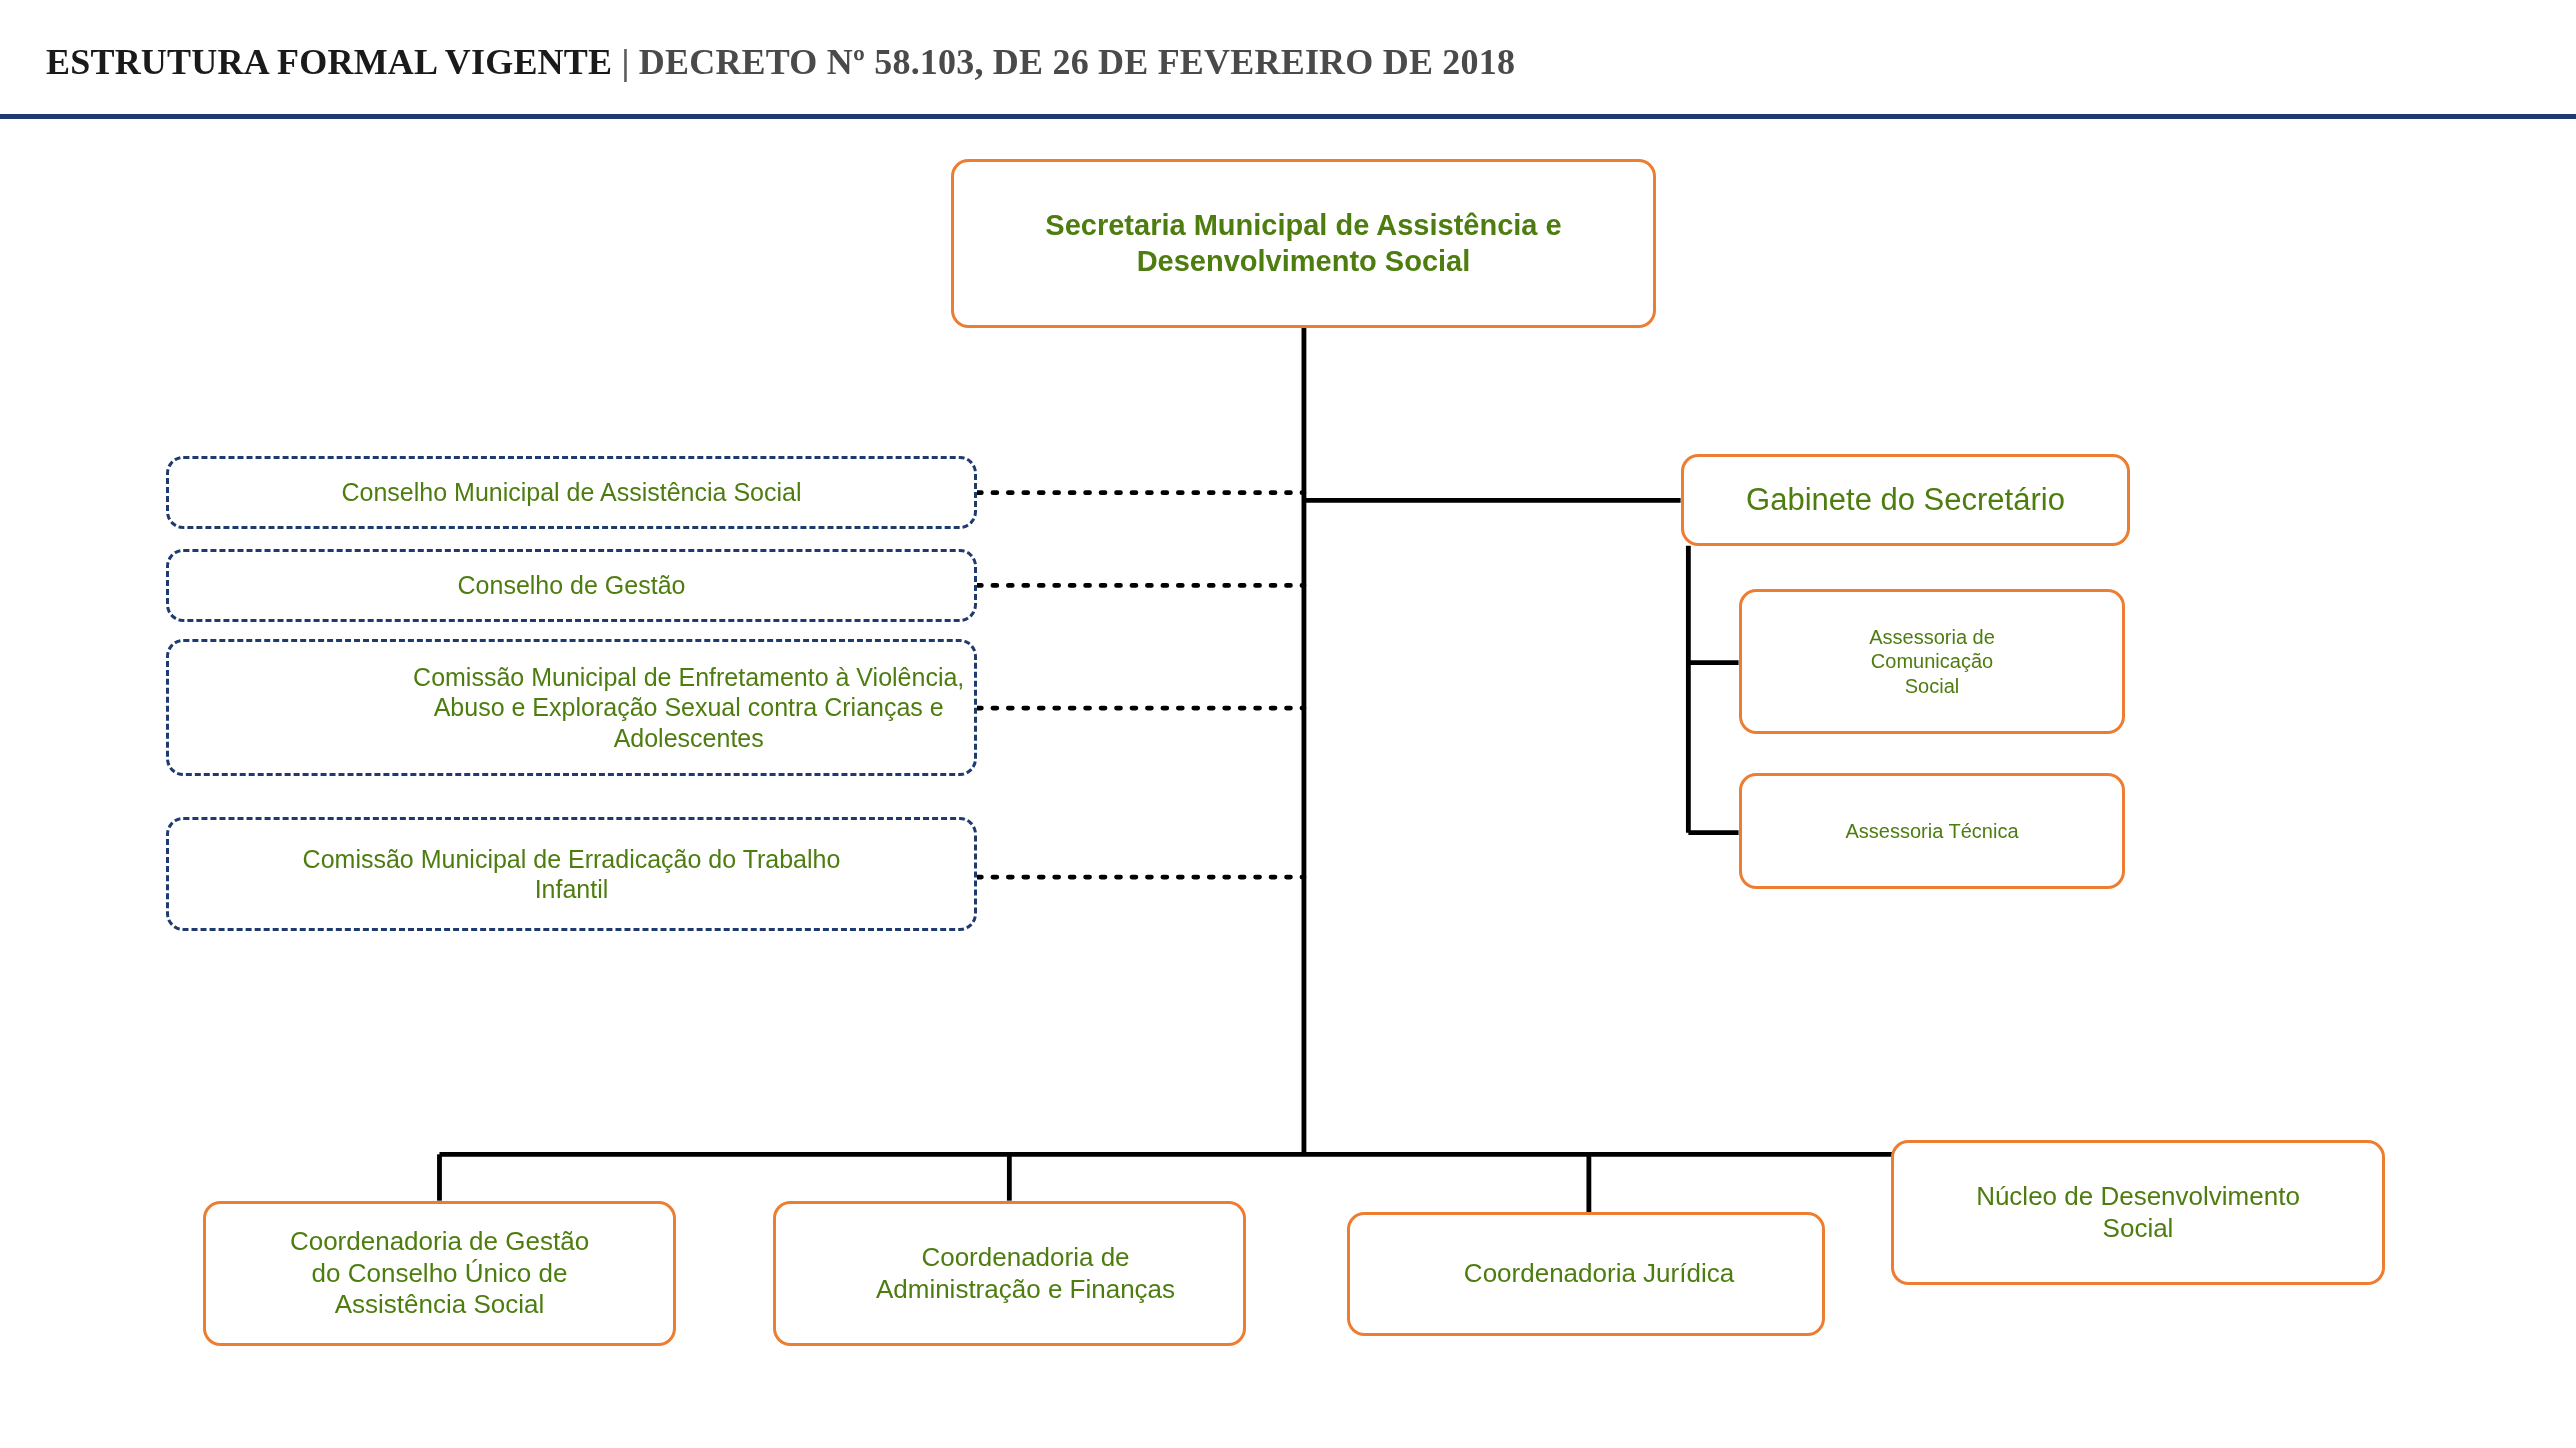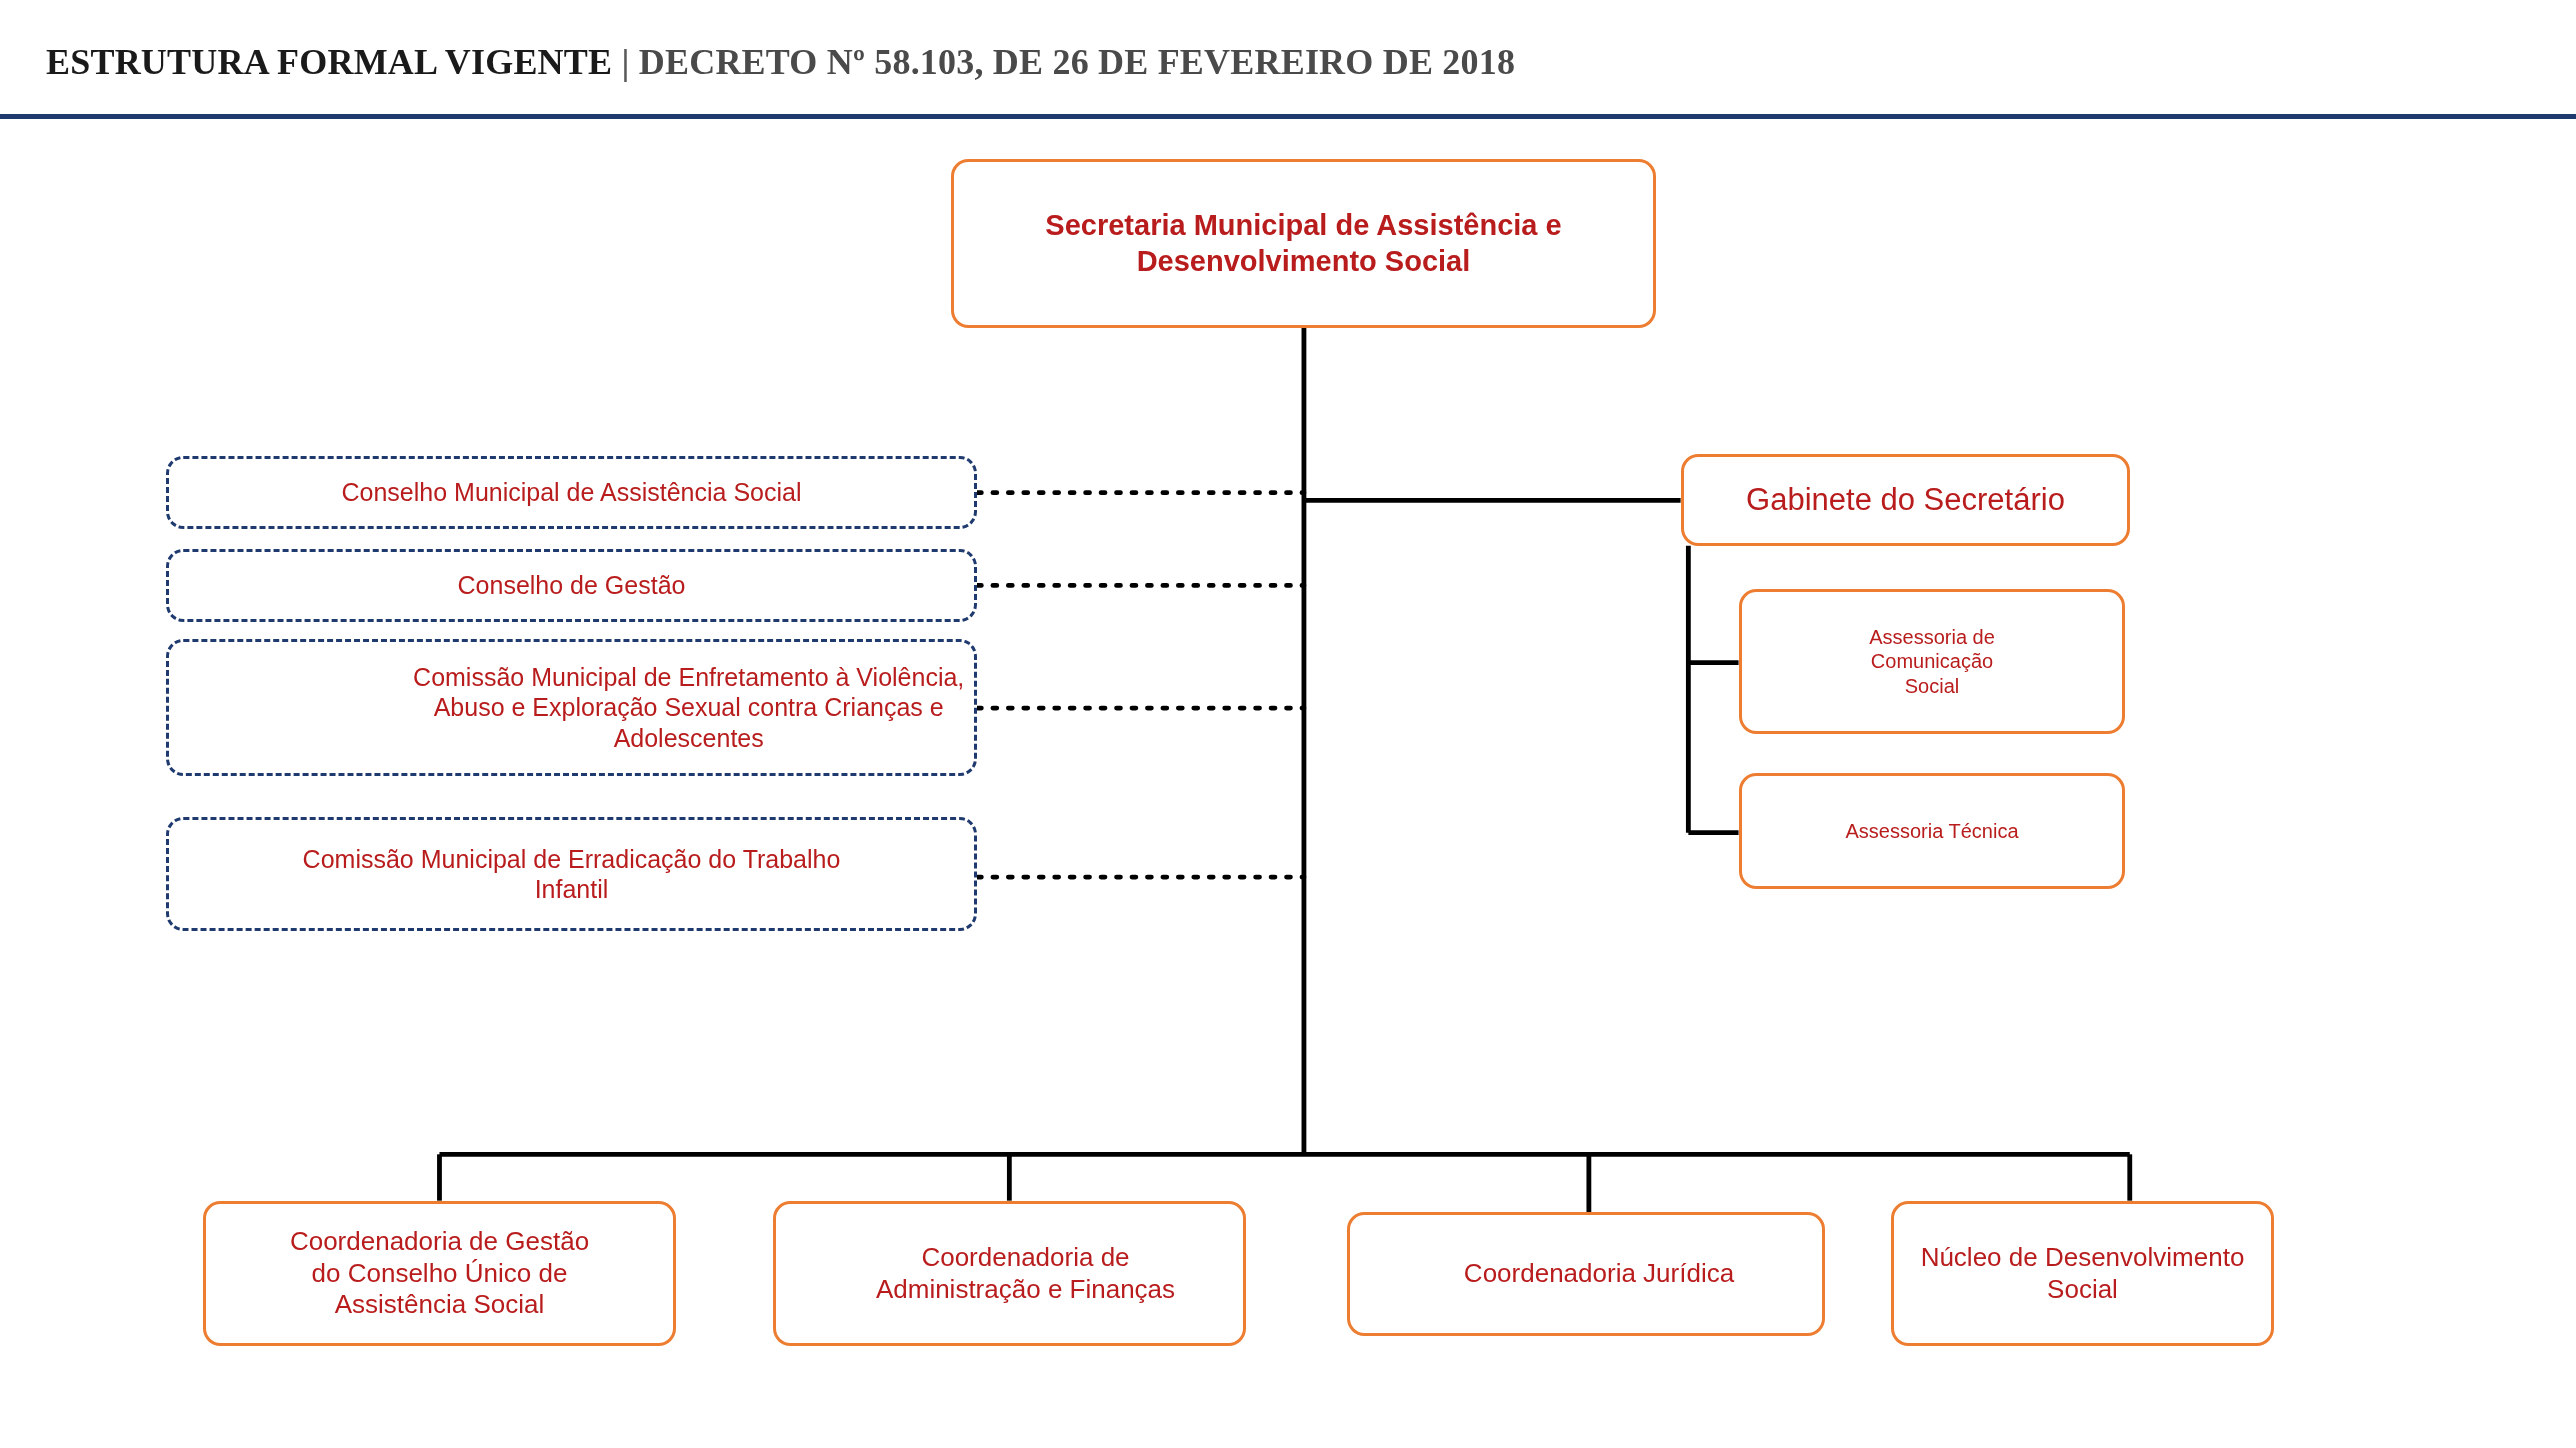--- a/index.html
+++ b/index.html
@@ -64,21 +64,21 @@
   }
 
   
   .node {
     position: absolute;
     box-sizing: border-box;
     display: flex;
     align-items: center;
     justify-content: center;
     text-align: center;
-    color: #b91c1c;
+    color: #4d7c0f;
     background: #ffffff;
   }
   .node-solid {
     border: 3.9px solid #ED7D31;
     border-radius: 17.4px;
   }
   .node-dashed {
     border: 3.9px dashed #1F3A6E;
     border-radius: 17.4px;
   }
@@ -178,19 +178,19 @@
 
   <div class="node node-solid bottom" style="left:773px; top:1201px; width:473px; height:145px;padding-left:32px;">
     <span class="node-text">Coordenadoria de
 Administração e Finanças</span>
   </div>
 
   <div class="node node-solid bottom" style="left:1347px; top:1212px; width:478px; height:124px;padding-left:26px;">
     <span class="node-text">Coordenadoria Jurídica</span>
   </div>
 
-  <div class="node node-solid bottom" style="left:1891px; top:1201px; width:383px; height:145px;">
+  <div class="node node-solid bottom" style="left:1891px; top:1140px; width:494px; height:145px;">
     <span class="node-text">Núcleo de Desenvolvimento
 Social</span>
   </div>
 
 </div>
 
 
 </body></html>

